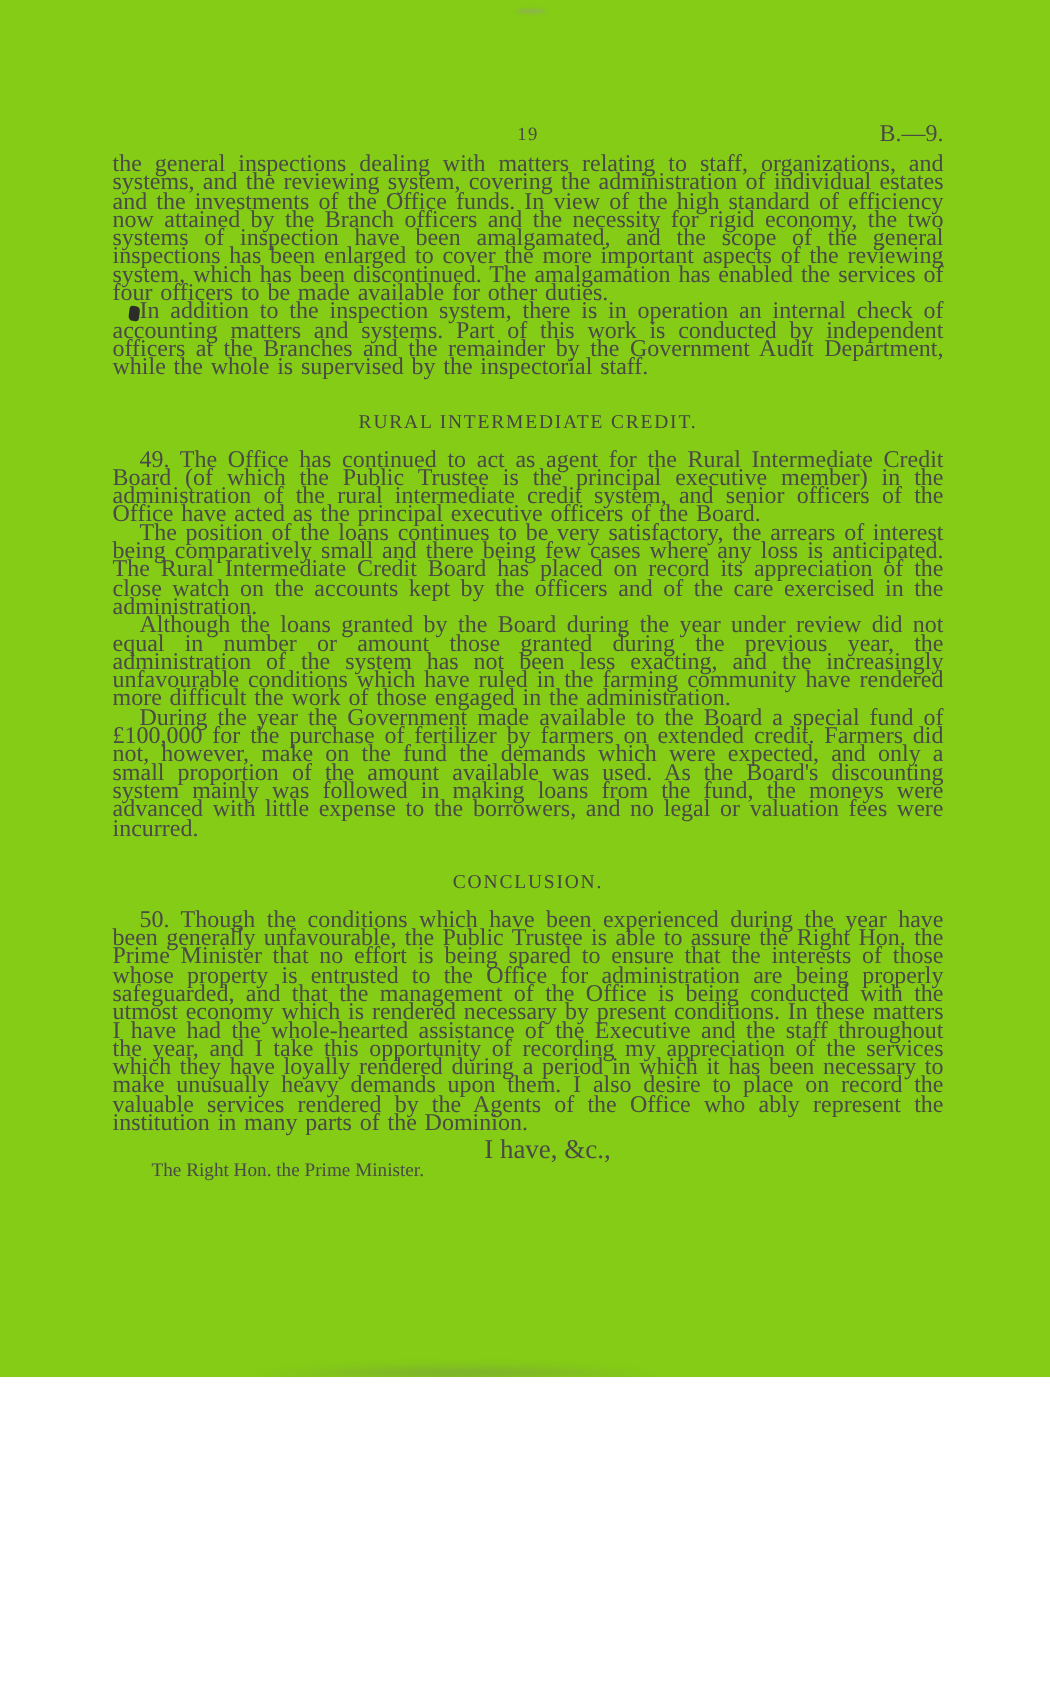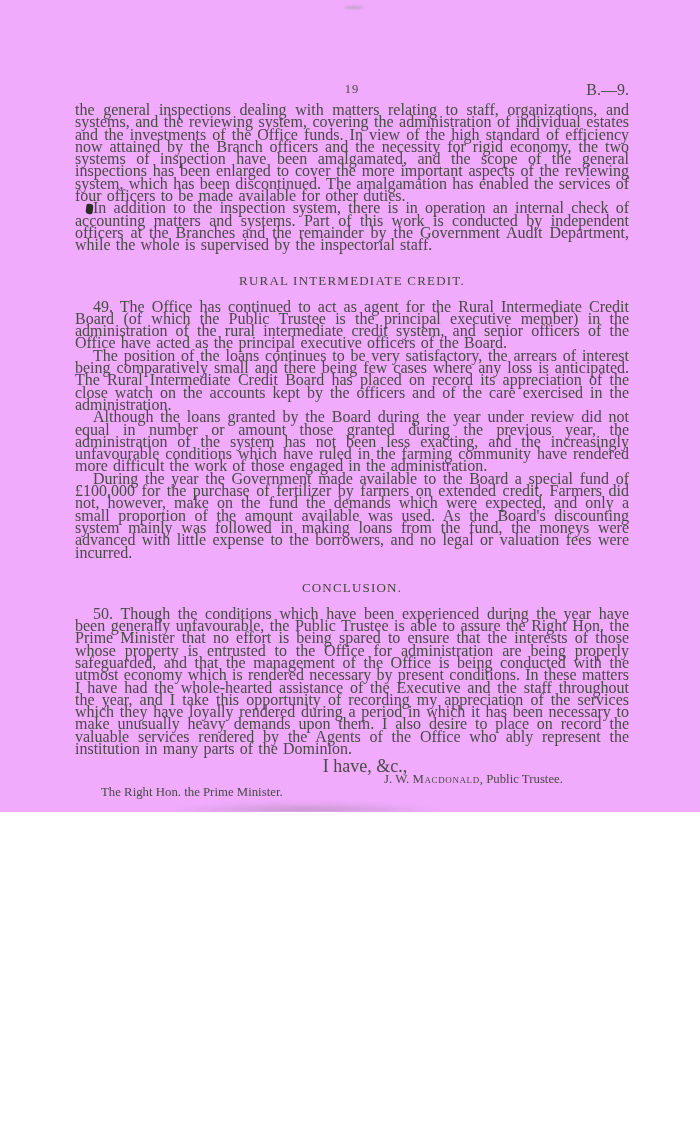--- a/index.html
+++ b/index.html
@@ -2,22 +2,22 @@
 <html><head>
 <meta charset="utf-8">
 <style>
   * { margin: 0; padding: 0; box-sizing: border-box; }
   html, body { width: 700px; height: 1126px; }
   body { background: #ffffff; }
 
   .page {
     position: relative;
     width: 700px;
-    height: 812px;
-    background: #f0abfc;
+    height: 918px;
+    background: #84cc16;
     overflow: hidden;
     font-family: "Liberation Serif", "DejaVu Serif", serif;
     color: #4a4a46;
   }
 
   .text-block {
     position: absolute;
     left: 75px;
     top: 82px;
     width: 554px;
@@ -169,21 +169,20 @@
     <p class="para">The position of the loans continues to be very satisfactory, the arrears of interest being comparatively small and there being few cases where any loss is anticipated. The Rural Intermediate Credit Board has placed on record its appreciation of the close watch on the accounts kept by the officers and of the care exercised in the administration.</p>
     <p class="para">Although the loans granted by the Board during the year under review did not equal in number or amount those granted during the previous year, the administration of the system has not been less exacting, and the increasingly unfavourable conditions which have ruled in the farming community have rendered more difficult the work of those engaged in the administration.</p>
     <p class="para">During the year the Government made available to the Board a special fund of £100,000 for the purchase of fertilizer by farmers on extended credit.  Farmers did not, however, make on the fund the demands which were expected, and only a small proportion of the amount available was used.  As the Board's discounting system mainly was followed in making loans from the fund, the moneys were advanced with little expense to the borrowers, and no legal or valuation fees were incurred.</p>
 
     <h2 class="section-heading">CONCLUSION.</h2>
 
     <p class="para">50. Though the conditions which have been experienced during the year have been generally unfavourable, the Public Trustee is able to assure the Right Hon. the Prime Minister that no effort is being spared to ensure that the interests of those whose property is entrusted to the Office for administration are being properly safeguarded, and that the management of the Office is being conducted with the utmost economy which is rendered necessary by present conditions.  In these matters I have had the whole-hearted assistance of the Executive and the staff throughout the year, and I take this opportunity of recording my appreciation of the services which they have loyally rendered during a period in which it has been necessary to make unusually heavy demands upon them.  I also desire to place on record the valuable services rendered by the Agents of the Office who ably represent the institution in many parts of the Dominion.</p>
 
     <p class="valediction">I have, &amp;c.,</p>
 
-    <p class="signature-line"><span>J. W. </span><span class="sc">Macdonald</span><span>, Public Trustee.</span></p>
 
     <p class="addressee">The Right Hon. the Prime Minister.</p>
 
     <p class="cost-note">Approximate Cost of Paper.—Preparation, not given; printing (475 copies), £17.</p>
 
     <div class="rule"></div>
 
     <div class="imprint-row">
       <span class="price">Price 9d.]</span>
     </div>

